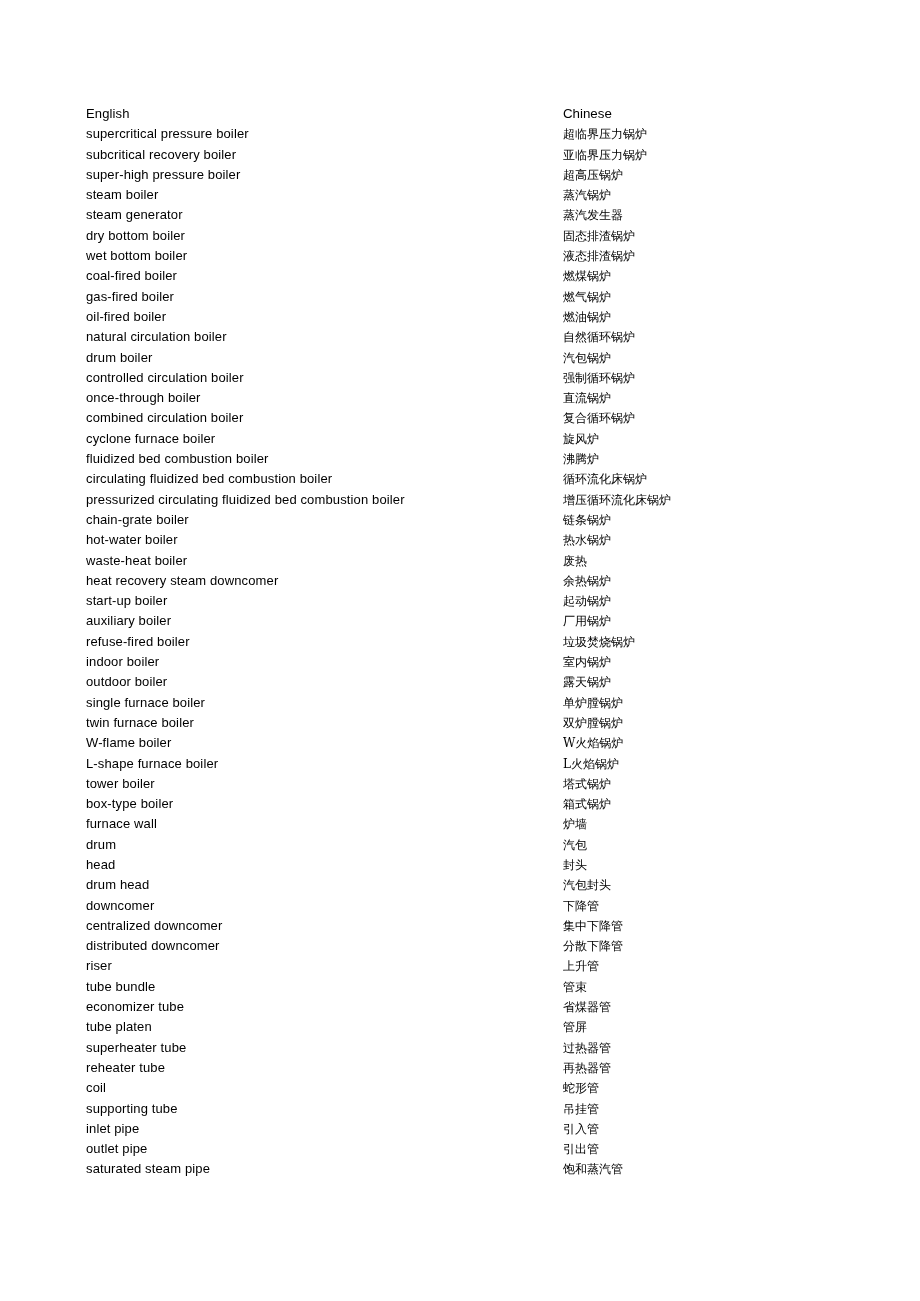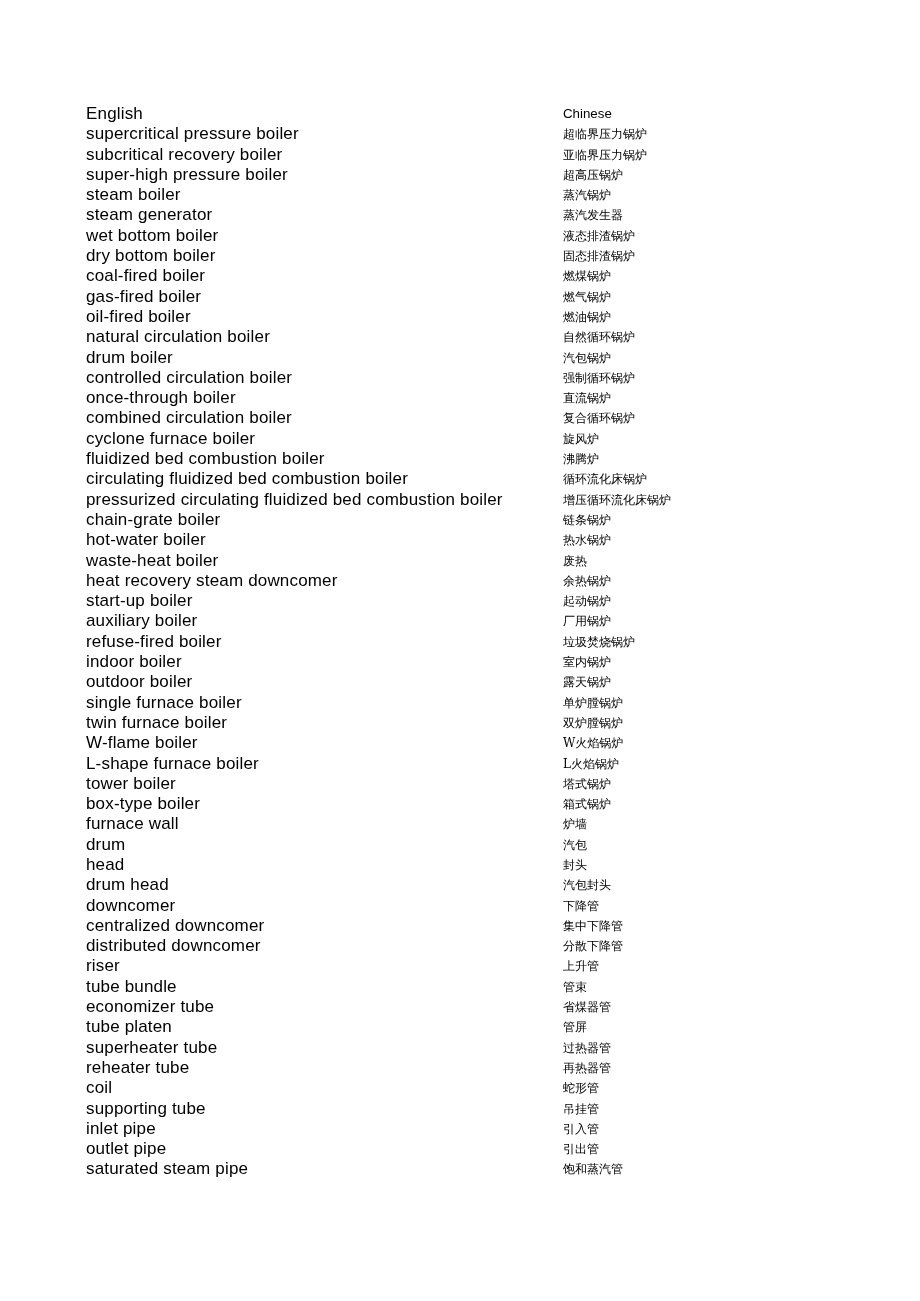--- a/index.html
+++ b/index.html
@@ -33,21 +33,21 @@
     line-height: 20.3px;
     white-space: nowrap;
   }
 
   
   .en {
     position: absolute;
     left: 0;
     top: 0;
     font-family: "Liberation Sans", sans-serif;
-    font-size: 17px;
+    font-size: 13px;
     line-height: 20.3px;
     color: #000000;
     letter-spacing: 0.01em;
   }
 
   
   .zh {
     position: absolute;
     left: 477px;
     top: 0;
@@ -86,28 +86,28 @@
     </div>
     <div class="row">
       <span class="en">steam boiler</span>
       <span class="zh">蒸汽锅炉</span>
     </div>
     <div class="row">
       <span class="en">steam generator</span>
       <span class="zh">蒸汽发生器</span>
     </div>
     <div class="row">
+      <span class="en">dry bottom boiler</span>
+      <span class="zh">固态排渣锅炉</span>
+    </div>
+    <div class="row">
       <span class="en">wet bottom boiler</span>
       <span class="zh">液态排渣锅炉</span>
     </div>
     <div class="row">
-      <span class="en">dry bottom boiler</span>
-      <span class="zh">固态排渣锅炉</span>
-    </div>
-    <div class="row">
       <span class="en">coal-fired boiler</span>
       <span class="zh">燃煤锅炉</span>
     </div>
     <div class="row">
       <span class="en">gas-fired boiler</span>
       <span class="zh">燃气锅炉</span>
     </div>
     <div class="row">
       <span class="en">oil-fired boiler</span>
       <span class="zh">燃油锅炉</span>

